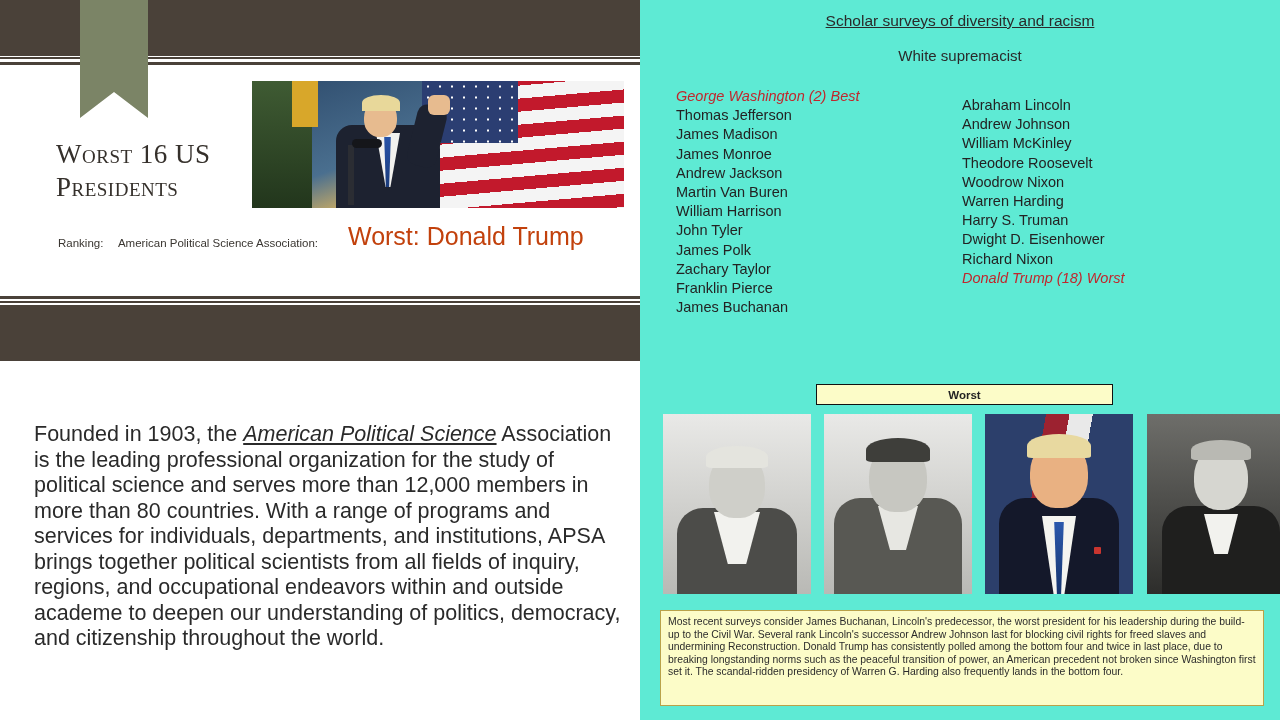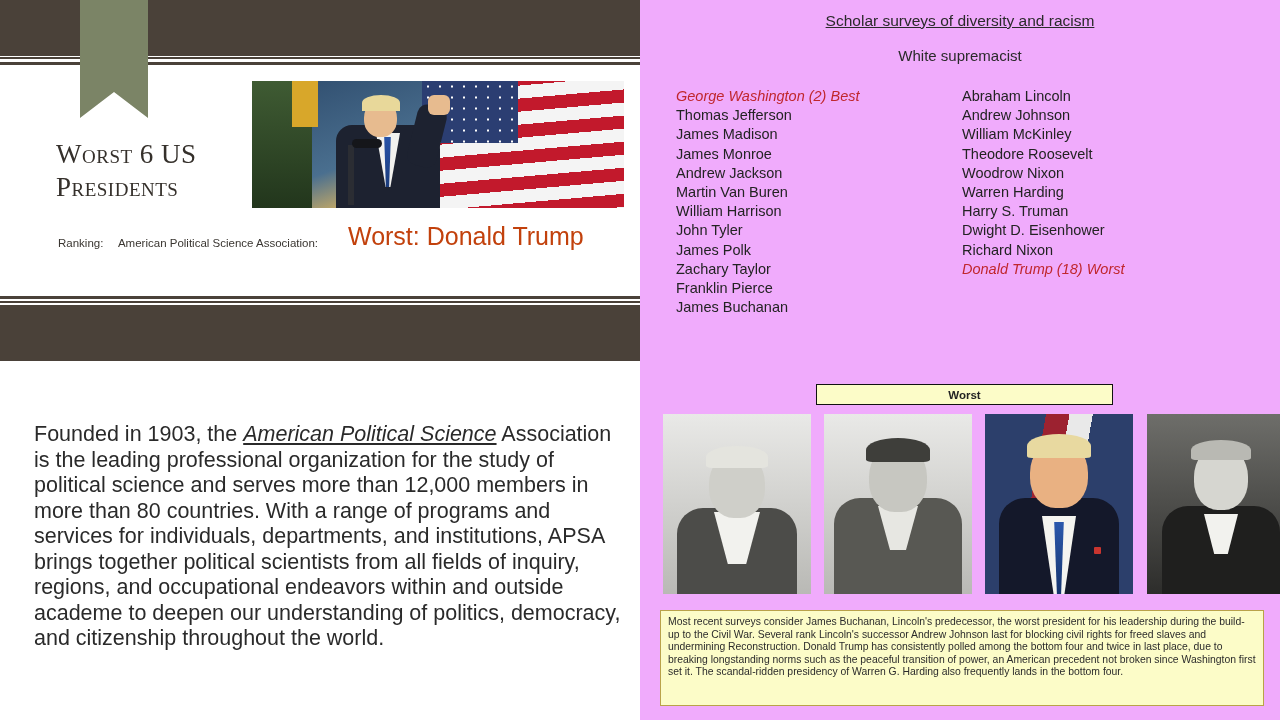--- a/index.html
+++ b/index.html
@@ -92,34 +92,34 @@
     position:absolute; left:34px; top:422px; width:596px;
     font-size:21.5px; line-height:25.5px; color:#2a2a2a;
   }
   .paragraph .em {
     font-style:italic; text-decoration:underline;
   }
 
   
   #right {
     position:absolute; left:640px; top:0; width:640px; height:720px;
-    background:#f0abfc;
+    background:#5eead4;
   }
   .r-title {
     position:absolute; left:0; top:12px; width:640px; text-align:center;
     font-size:15.5px; color:#2a2a2a; text-decoration:underline;
   }
   .r-sub {
     position:absolute; left:0; top:47px; width:640px; text-align:center;
     font-size:15px; color:#2a2a2a;
   }
 
   .col { position:absolute; font-size:14.5px; line-height:19.2px; color:#232323; }
   #colA { left:36px; top:87px; width:250px; }
-  #colB { left:322px; top:87px; width:270px; }
+  #colB { left:322px; top:96px; width:270px; }
   .col .item { white-space:nowrap; }
   .col .accent { color:#c0272d; font-style:italic; }
 
   .worst-bar {
     position:absolute; left:176px; top:364px; width:297px; height:21px;
     background:#fcfcc8; border:1.6px solid #111;
     display:flex; align-items:center; justify-content:center;
     font-size:11.5px; font-weight:bold; color:#232323;margin-top:20px;
   }
 
@@ -163,21 +163,21 @@
 </head>
 <body>
 
 <div id="left">
   <div class="band-top"></div>
   <div class="rule-a"></div>
   <div class="rule-b"></div>
   <div class="ribbon"></div>
 
   <div class="title-block">
-    <div class="t">Worst 6 US</div>
+    <div class="t">Worst 16 US</div>
     <div class="t">Presidents</div>
   </div>
 
   <div class="ranking-line">
     <span class="lbl">Ranking:</span>
     <span>American Political Science Association:</span>
   </div>
 
   <div class="photo-trump-top">
     <div class="ph-sky"></div>

